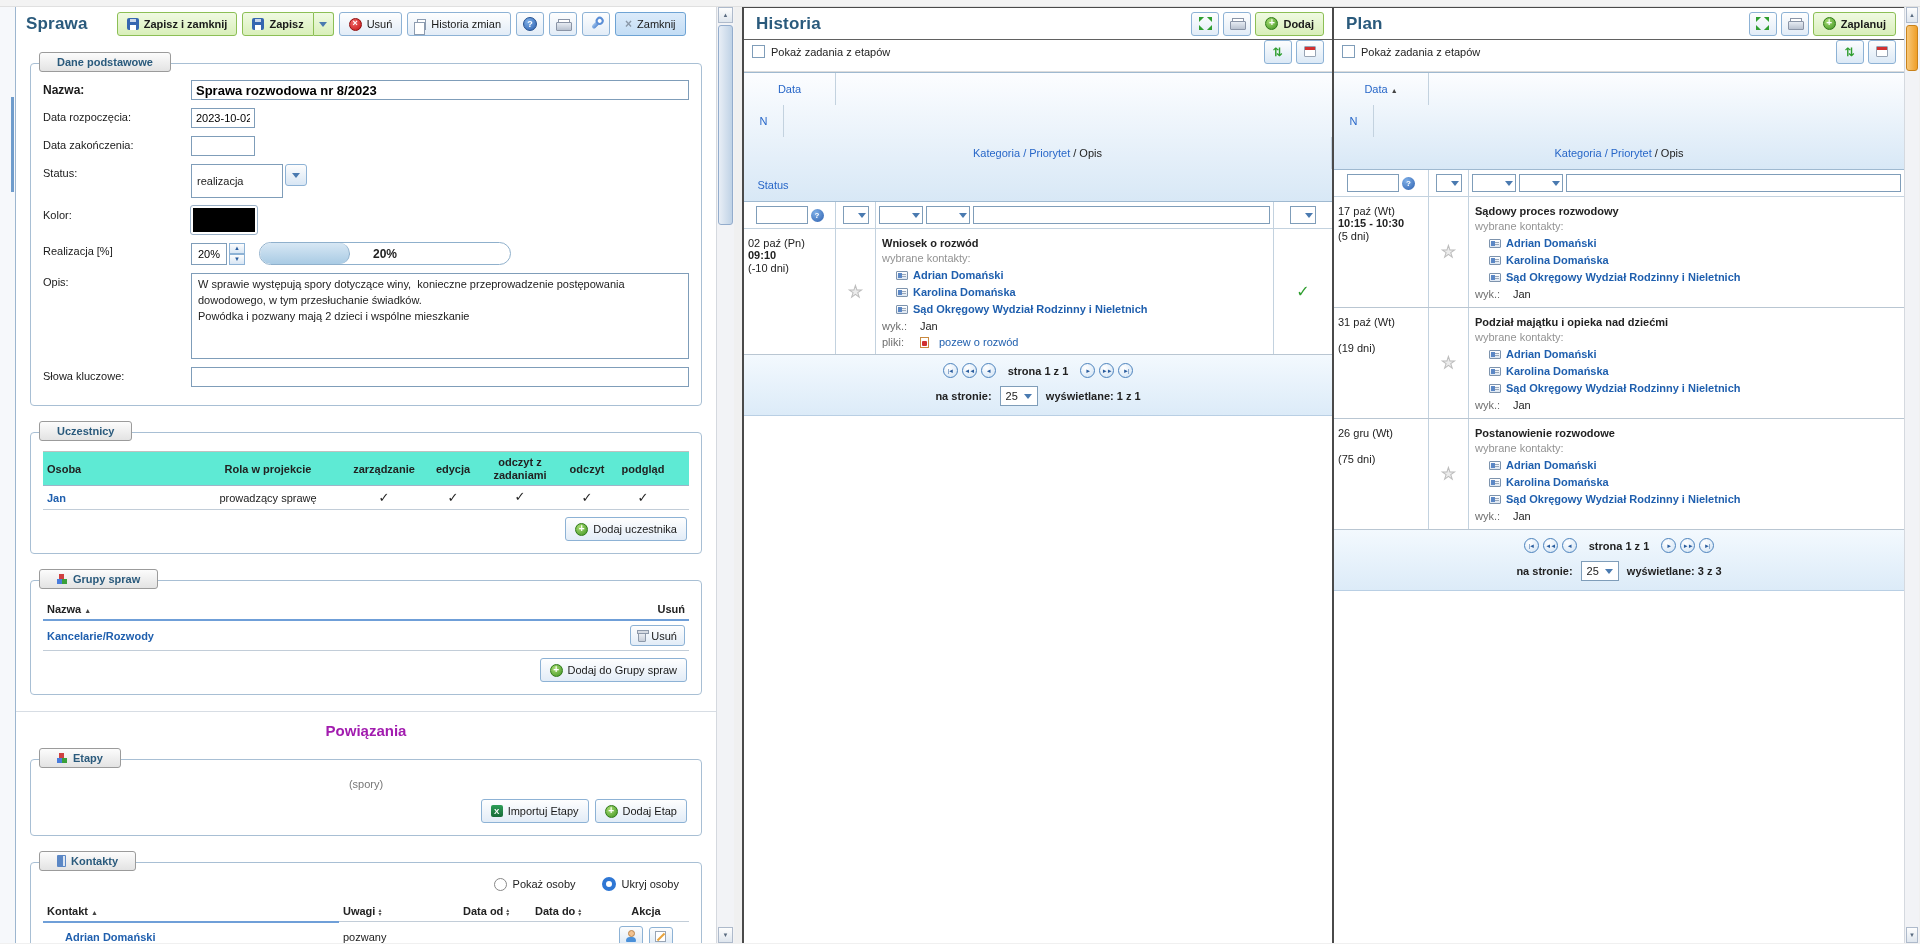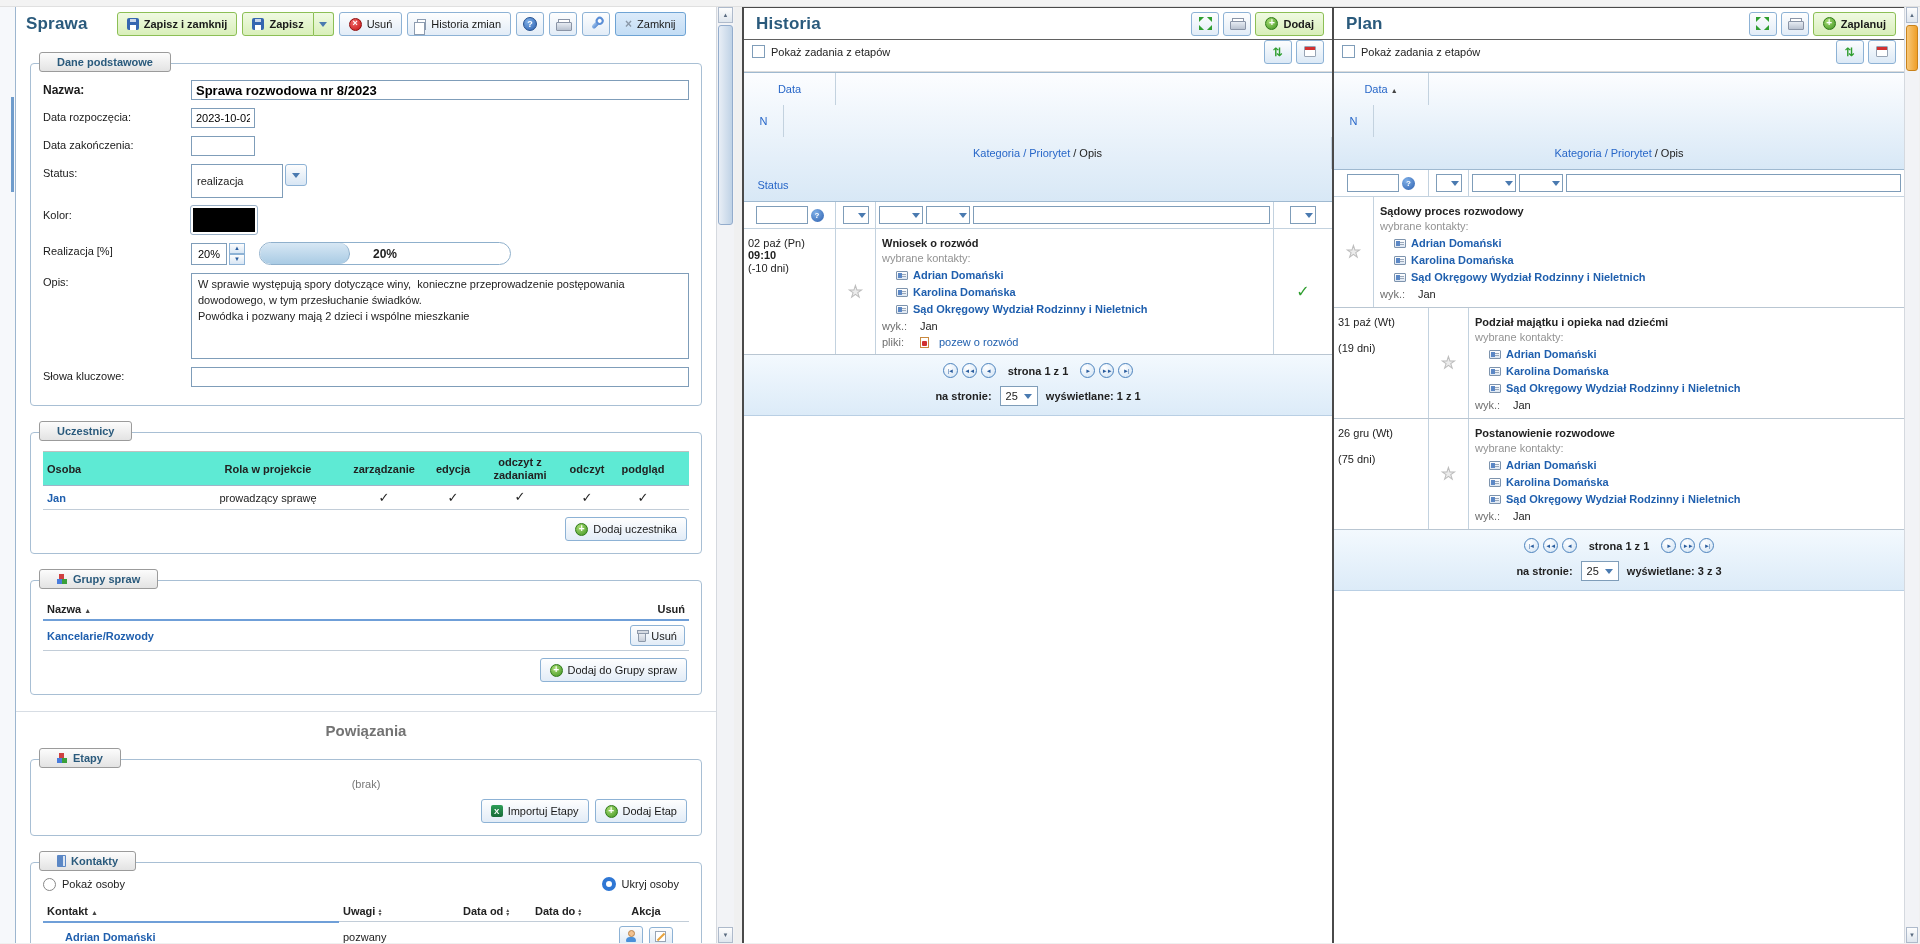--- a/index.html
+++ b/index.html
@@ -117,25 +117,25 @@
   .btnzone { display:flex; justify-content:flex-end; gap:6px; padding:7px 2px 2px 2px; }
   .sort-asc { font-size:7px; color:#444; margin-left:3px; }
   .sort-both { display:inline-flex; flex-direction:column; line-height:4px; font-size:6px; color:#555; margin-left:3px; vertical-align:middle; }
 
   
   .u-osoba { width:150px; } .u-rola { width:150px; } .u-c { width:82px; text-align:center; } .u-c2 { width:56px; text-align:center; } .u-c3 { width:78px; text-align:center; line-height:1.15; }
   .checkmark { font-weight:bold; font-size:13px; }
 
   
   .powline { border-top:1px solid #d7dde4; margin:16px -14px 0 -14px; }
-  .pow-title { text-align:center; font-size:15px; font-weight:bold; color:#737373; margin:10px 0 14px 0; }
+  .pow-title { text-align:center; font-size:15px; font-weight:bold; color:#a21caf; margin:10px 0 14px 0; }
   .brak { text-align:center; color:#777; padding:8px 0 2px 0; }
 
   
-  .radios { display:flex; justify-content:space-between; gap:26px; padding:4px 10px 10px 0; align-items:center; }
+  .radios { display:flex; justify-content:flex-end; gap:26px; padding:4px 10px 10px 0; align-items:center; }
   .radio-item { display:flex; align-items:center; gap:6px; cursor:pointer; }
   .radio { width:13px; height:13px; border-radius:50%; border:1px solid #888; background:#fff; }
   .radio.on { width:14px; height:14px; border:4px solid #2f77d4; }
   .k-name { flex:1; } .k-uwagi { width:120px; } .k-od { width:72px; } .k-do { width:72px; } .k-akcja { width:86px; text-align:center; }
   .khead { border-bottom:1px solid #c2cdd8; font-weight:bold; }
   .khead .k-name { border-bottom:2px solid #6f9fd8; margin-bottom:-2px; padding-bottom:4px; }
   .actbtn { width:24px; height:20px; border:1px solid #8db2d5; border-radius:3px; background:linear-gradient(#fdfdfd,#dce9f6); display:inline-flex; align-items:center; justify-content:center; cursor:pointer; margin:0 1px; }
 
   
   .h-titlerow { display:flex; align-items:center; padding:4px 8px 4px 12px; height:32px; border-bottom:1px solid #616161; }
@@ -374,21 +374,21 @@
         </fieldset>
 
         <div class="powline"></div>
         <div class="pow-title">Powiązania</div>
 
         <fieldset class="box" style="margin-top:20px;">
           <span class="legendtab">
             <span class="ic ic-cubes"></span>
             <span>Etapy</span>
           </span>
-          <div class="brak">(brak)</div>
+          <div class="brak">(spory)</div>
           <div class="btnzone">
             <button class="btn">
               <span class="ic ic-xls"></span>
               <span>Importuj Etapy</span>
             </button>
             <button class="btn">
               <span class="ic ic-plus"></span>
               <span>Dodaj Etap</span>
             </button>
           </div>
@@ -635,20 +635,25 @@
               <span class="caret"></span>
             </span>
           <span class="msel wide">
               <span class="caret"></span>
             </span>
           <span class="fin grow"></span>
         </div>
       </div>
 
       <div class="grow-item">
+        <div class="gc gc-data" style="width:95px;">
+          <div class="dl1">17 paź (Wt)</div>
+          <div class="dl2">10:15 - 10:30</div>
+          <div class="dl3">(5 dni)</div>
+        </div>
         <div class="gc gc-n">
             <span class="ic-star"></span>
           </div>
         <div class="gc gc-kat">
           <div class="entry-title">Sądowy proces rozwodowy</div>
           <div class="muted">wybrane kontakty:</div>
           <div class="contact-line">
               <span class="ic ic-vcard"></span>
               <a class="link">Adrian Domański</a>
             </div>

